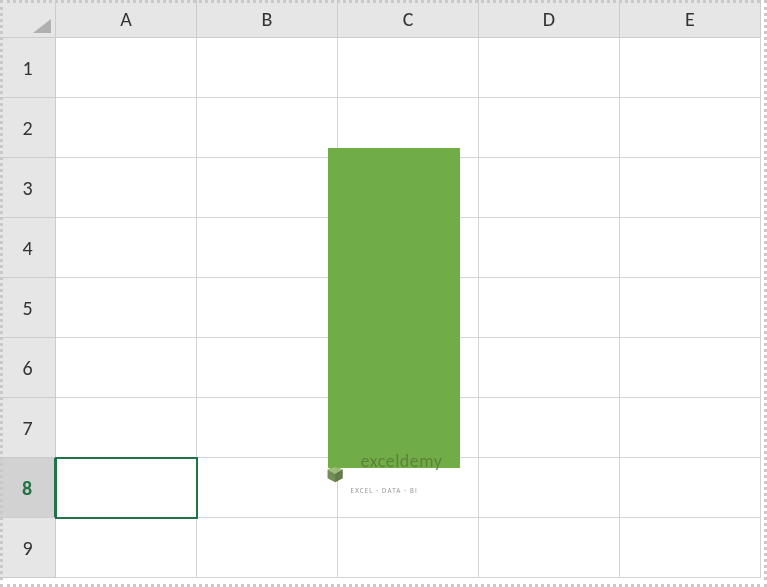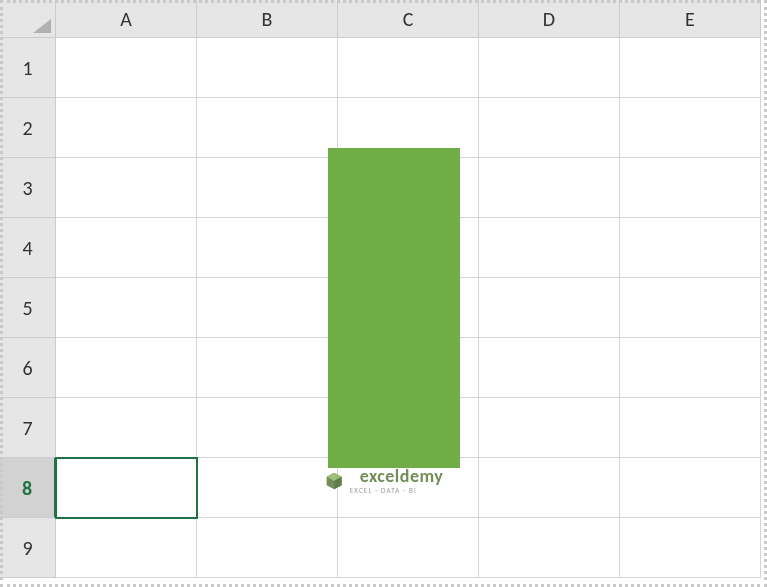--- a/index.html
+++ b/index.html
@@ -130,30 +130,30 @@
       opacity: 0.85;
     }
     .watermark-icon {
       width: 20px;
       height: 20px;
       position: relative;
     }
     .watermark-text {
       font-size: 18px;
       color: #5a7a3a;
-      font-weight: 700;
+      font-weight: 400;
       letter-spacing: 0.5px;
       line-height: 1;
       margin-left: 10px;
     }
     .watermark-sub {
       font-size: 7px;
       color: #888;
       letter-spacing: 1.2px;
-      margin-top: 1px;
+      margin-top: 16px;
     }
     .dotted-border {
       position: absolute;
       inset: 0;
       pointer-events: none;
       border: 3px dotted #c9c9c9;
       z-index: 10;
     }
   </style>
 </head>

